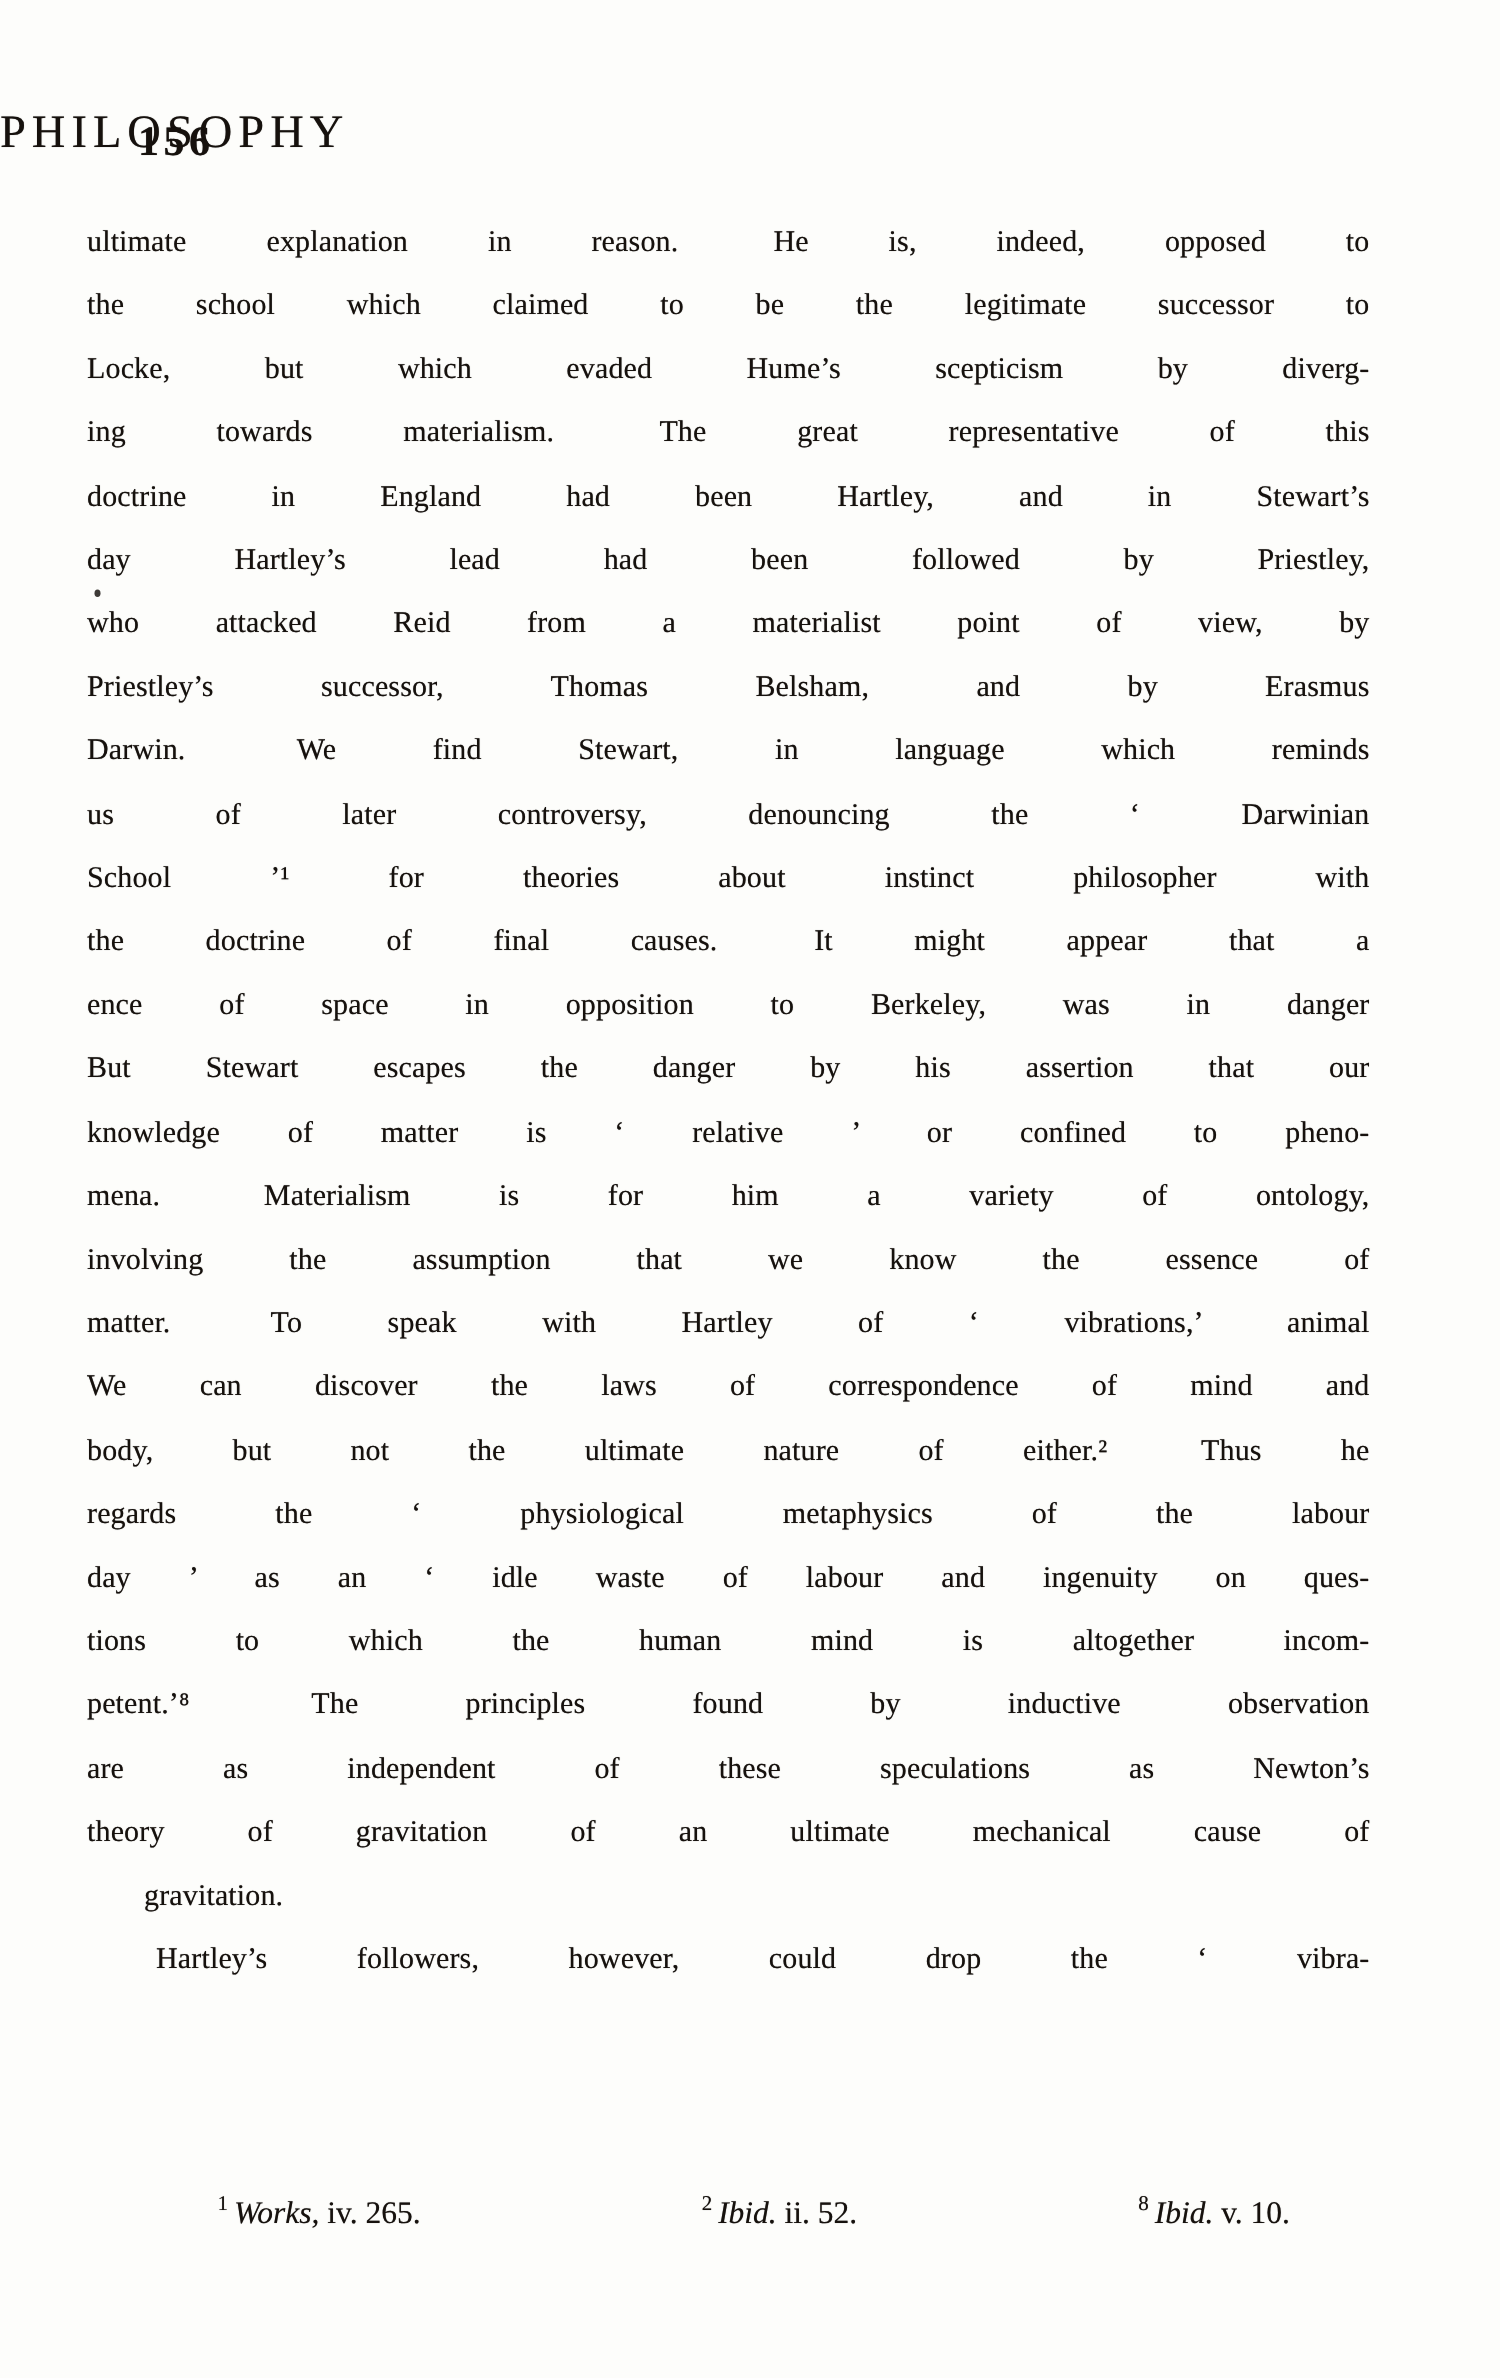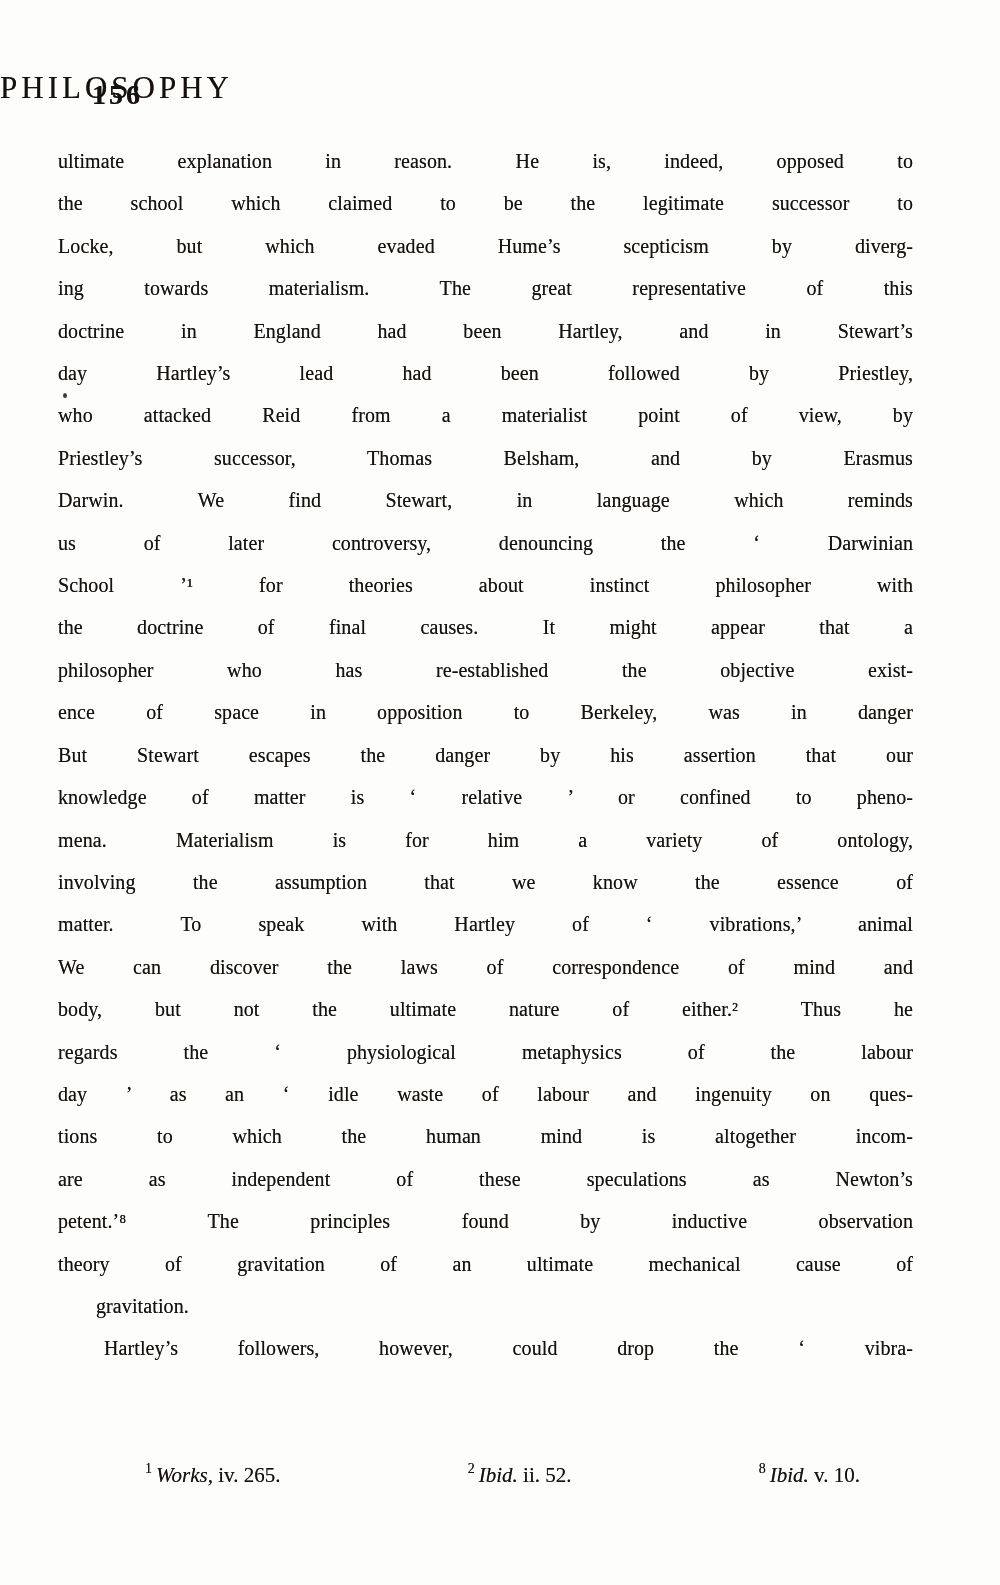--- a/index.html
+++ b/index.html
@@ -60,34 +60,33 @@
       <div class="line">Locke, but which evaded Hume’s scepticism by diverg-</div>
       <div class="line">ing towards materialism.  The great representative of this</div>
       <div class="line">doctrine in England had been Hartley, and in Stewart’s</div>
       <div class="line">day Hartley’s lead had been followed by Priestley,</div>
       <div class="line">who attacked Reid from a materialist point of view, by</div>
       <div class="line">Priestley’s successor, Thomas Belsham, and by Erasmus</div>
       <div class="line">Darwin.  We find Stewart, in language which reminds</div>
       <div class="line">us of later controversy, denouncing the ‘ Darwinian</div>
       <div class="line">School ’¹ for theories about instinct philosopher with</div>
       <div class="line">the doctrine of final causes.  It might appear that a</div>
-      <div class="line">philosopher who has re-established the objective exist-</div>
       <div class="line">ence of space in opposition to Berkeley, was in danger</div>
       <div class="line">But Stewart escapes the danger by his assertion that our</div>
       <div class="line">knowledge of matter is ‘ relative ’ or confined to pheno-</div>
       <div class="line">mena.  Materialism is for him a variety of ontology,</div>
       <div class="line">involving the assumption that we know the essence of</div>
       <div class="line">matter.  To speak with Hartley of ‘ vibrations,’ animal</div>
       <div class="line">We can discover the laws of correspondence of mind and</div>
       <div class="line">body, but not the ultimate nature of either.²  Thus he</div>
       <div class="line">regards the ‘ physiological metaphysics of the labour</div>
       <div class="line">day ’ as an ‘ idle waste of labour and ingenuity on ques-</div>
       <div class="line">tions to which the human mind is altogether incom-</div>
+      <div class="line">petent.’⁸  The principles found by inductive observation</div>
       <div class="line">are as independent of these speculations as Newton’s</div>
-      <div class="line">petent.’⁸  The principles found by inductive observation</div>
       <div class="line">theory of gravitation of an ultimate mechanical cause of</div>
       <div class="line no-just">gravitation.</div>
       <div class="line indent">Hartley’s followers, however, could drop the ‘ vibra-</div>
     </div>
 
   <div class="footnotes" id="footnotes">
       <span class="footnote"><sup>1</sup><i>Works,</i><span> iv. 265.</span></span>
       <span class="footnote"><sup>2</sup><i>Ibid.</i><span> ii. 52.</span></span>
       <span class="footnote"><sup>8</sup><i>Ibid.</i><span> v. 10.</span></span>
     </div>

